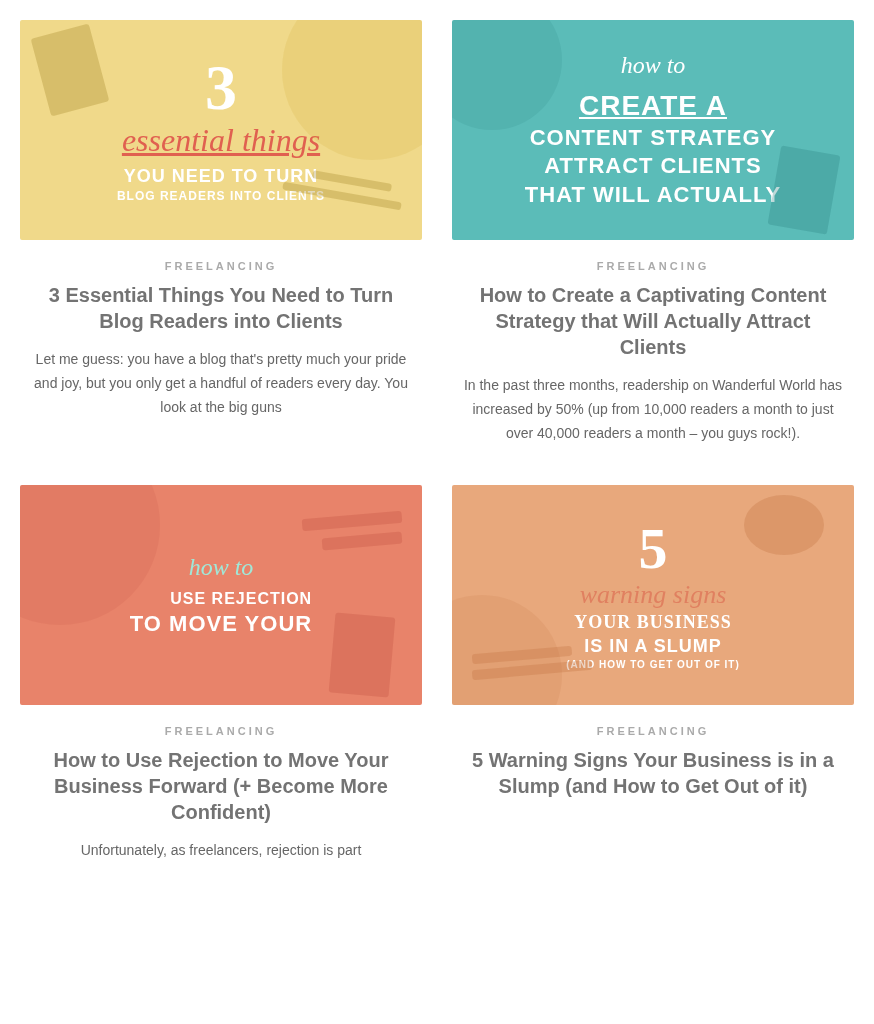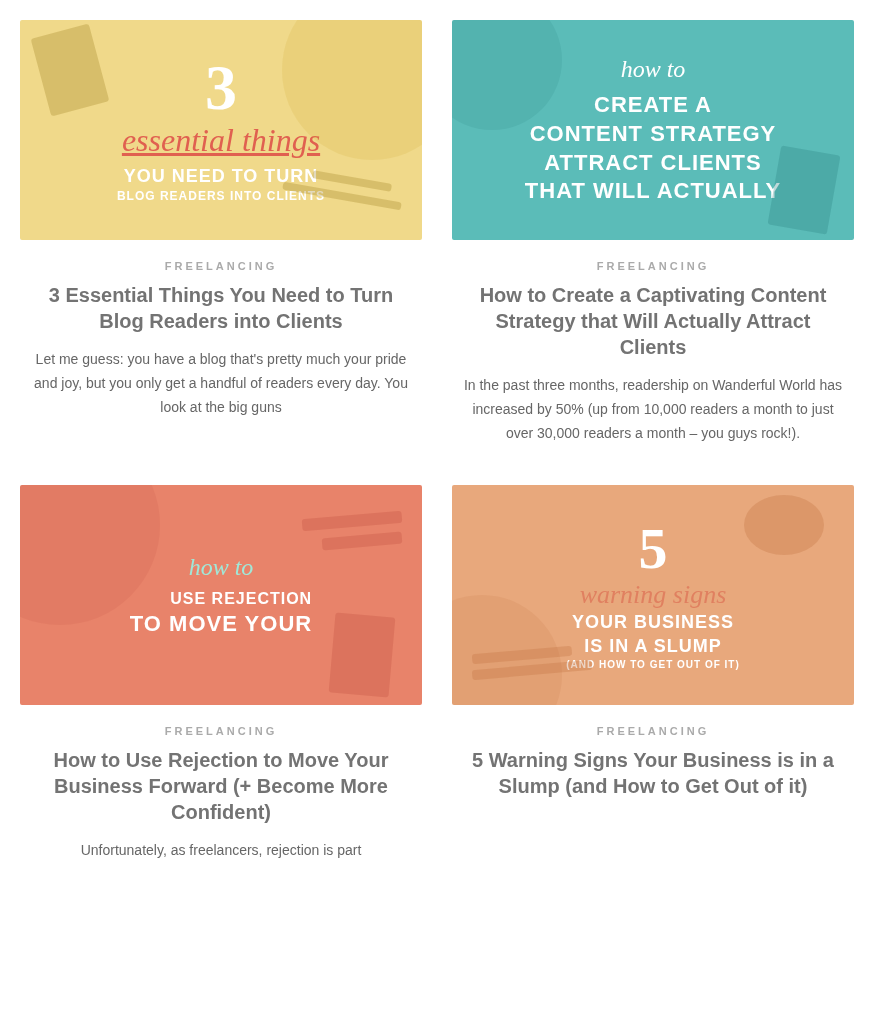--- a/index.html
+++ b/index.html
@@ -183,30 +183,30 @@
       <p class="card-excerpt">Let me guess: you have a blog that's pretty much your pride and joy, but you only get a handful of readers every day. You look at the big guns</p>
     </div>
   </div>
 
   <div class="card">
     <div class="card-image teal">
       <div class="overlay-circle" style="width:140px;height:140px;background:#2a8080;top:-30px;left:-30px;"></div>
       <div class="desk-item" style="width:60px;height:80px;background:#2a8080;bottom:10px;right:20px;transform:rotate(10deg);"></div>
       <div class="card-image-text">
         <span style="font-family:'Palatino Linotype',Palatino,serif;font-style:italic;font-size:24px;color:#fff;display:block;margin-bottom:6px;">how to</span>
-        <span class="bold-caps" style="font-size:22px;">CREATE A</span>
+        <span class="bold-caps" style="font-size:28px;text-decoration:underline;">CREATE A</span>
         <span class="bold-caps" style="font-size:22px;">CONTENT STRATEGY</span>
         <span class="bold-caps" style="font-size:22px;">ATTRACT CLIENTS</span>
         <span class="bold-caps" style="font-size:22px;">THAT WILL ACTUALLY</span>
       </div>
     </div>
     <div class="card-content">
       <span class="card-category">FREELANCING</span>
       <div class="card-title">How to Create a Captivating Content Strategy that Will Actually Attract Clients</div>
-      <p class="card-excerpt">In the past three months, readership on Wanderful World has increased by 50% (up from 10,000 readers a month to just over 30,000 readers a month – you guys rock!).</p>
+      <p class="card-excerpt">In the past three months, readership on Wanderful World has increased by 50% (up from 10,000 readers a month to just over 40,000 readers a month – you guys rock!).</p>
     </div>
   </div>
 
   <div class="card">
     <div class="card-image salmon">
       <div class="overlay-circle" style="width:200px;height:200px;background:#c05040;top:-60px;left:-60px;"></div>
       <div class="desk-item" style="width:100px;height:12px;background:#c05040;top:30px;right:20px;transform:rotate(-5deg);"></div>
       <div class="desk-item" style="width:80px;height:12px;background:#c05040;top:50px;right:20px;transform:rotate(-5deg);"></div>
       <div class="desk-item" style="width:60px;height:80px;background:#c05040;bottom:10px;right:30px;transform:rotate(5deg);"></div>
       <div class="card-image-text">
@@ -224,21 +224,21 @@
 
   <div class="card">
     <div class="card-image peach">
       <div class="overlay-circle" style="width:160px;height:160px;background:#c07040;bottom:-50px;left:-50px;"></div>
       <div class="desk-item" style="width:80px;height:60px;background:#c07040;top:10px;right:30px;border-radius:50%;"></div>
       <div class="desk-item" style="width:120px;height:10px;background:#c07040;bottom:30px;left:20px;transform:rotate(-5deg);"></div>
       <div class="desk-item" style="width:100px;height:10px;background:#c07040;bottom:45px;left:20px;transform:rotate(-5deg);"></div>
       <div class="card-image-text">
         <span class="number-large" style="font-size:58px;">5</span>
         <span style="font-family:'Palatino Linotype',Palatino,serif;font-style:italic;font-size:26px;color:#e08060;display:block;">warning signs</span>
-        <span class="bold-caps" style="font-size:18px;">YOUR BUSINESS</span>
+        <span class="bold-caps" style="font-size:18px;font-family:Liberation Serif, serif;">YOUR BUSINESS</span>
         <span class="bold-caps" style="font-size:18px;">IS IN A SLUMP</span>
         <span class="bold-caps-small" style="font-size:10px;">(AND HOW TO GET OUT OF IT)</span>
       </div>
     </div>
     <div class="card-content">
       <span class="card-category">FREELANCING</span>
       <div class="card-title">5 Warning Signs Your Business is in a Slump (and How to Get Out of it)</div>
     </div>
   </div>
 

